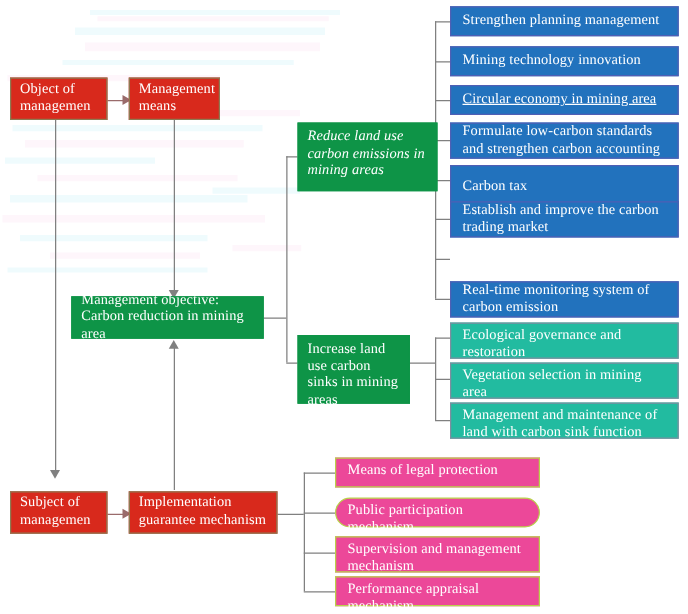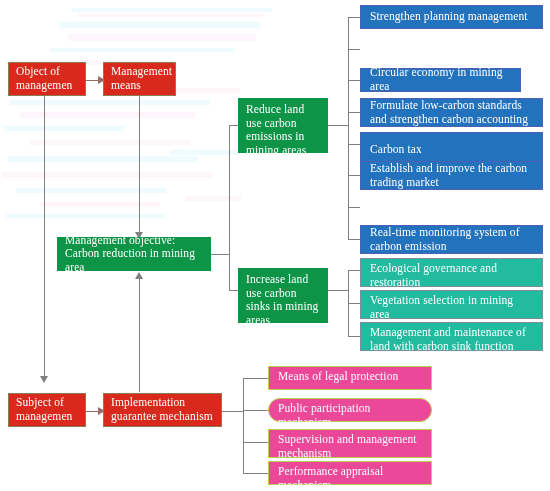--- a/index.html
+++ b/index.html
@@ -193,32 +193,35 @@
   </div>
 
   <div class="node red" style="left:103px; top:393px; width:119px; height:34px;">
     <span class="txt">Implementation guarantee mechanism</span>
   </div>
 
   <div class="node green" style="left:57px; top:237px; width:154px; height:34px;">
     <span class="txt">Management objective: Carbon reduction in mining area</span>
   </div>
 
-  <div class="node green-mid" style="left:238px; top:98px; width:90px; height:55px;">
+  <div class="node green-mid" style="left:238px; top:98px; width:112px; height:55px;font-style:italic;">
     <span class="txt">Reduce land use carbon emissions in mining areas</span>
   </div>
 
   <div class="node green-mid" style="left:238px; top:268px; width:90px; height:55px;">
     <span class="txt">Increase land use carbon sinks in mining areas</span>
   </div>
 
   <div class="node blue" style="left:360px; top:5px; width:183px; height:24px;">
     <span class="txt">Strengthen planning management</span>
   </div>
-  <div class="node blue" style="left:360px; top:68px; width:161px; height:24px;">
+  <div class="node blue" style="left:360px; top:37px; width:183px; height:24px;">
+    <span class="txt">Mining technology innovation</span>
+  </div>
+  <div class="node blue" style="left:360px; top:68px; width:183px; height:24px;text-decoration:underline;">
     <span class="txt">Circular economy in mining area</span>
   </div>
   <div class="node blue two" style="left:360px; top:98px; width:183px; height:29px;">
     <span class="txt">Formulate  low-carbon  standards and strengthen carbon accounting</span>
   </div>
   <div class="node blue" style="left:360px; top:132px; width:183px; height:36px;">
     <span class="txt">Carbon tax</span>
   </div>
   <div class="node blue two" style="left:360px; top:161px; width:183px; height:29px;">
     <span class="txt">Establish and improve the carbon  trading market</span>

